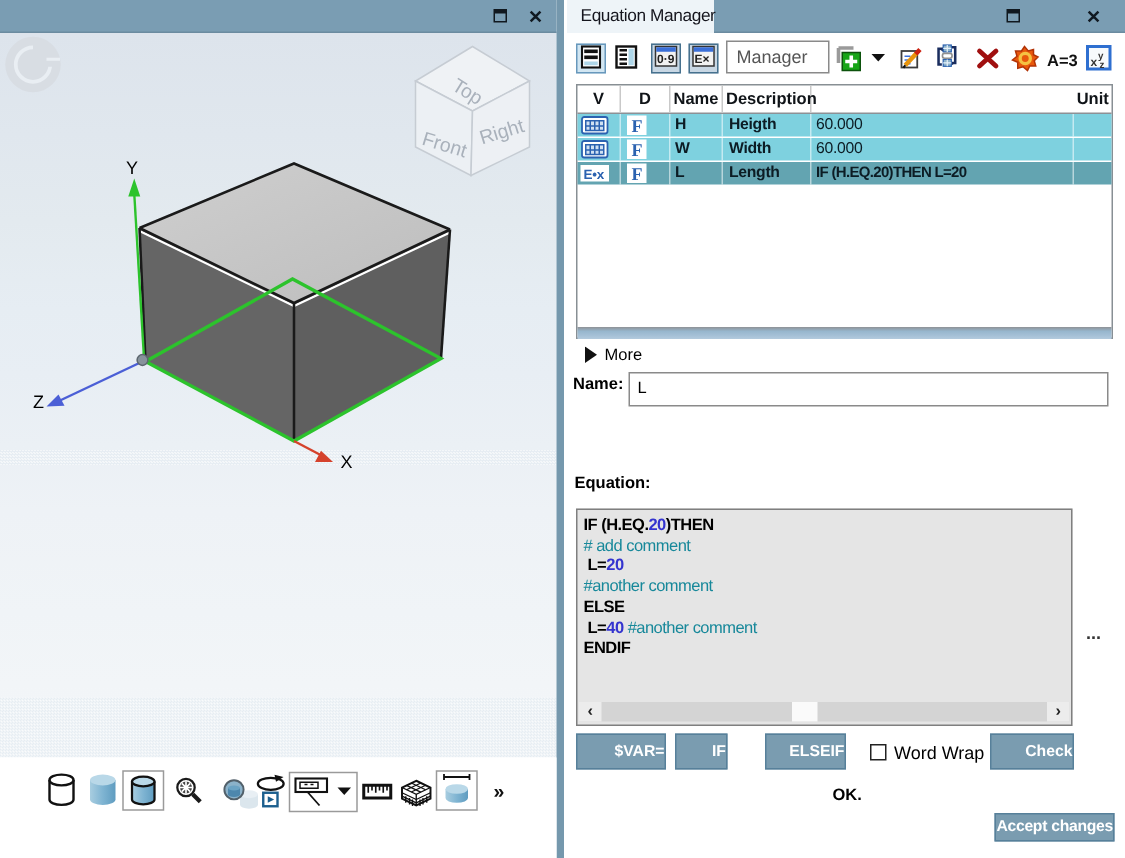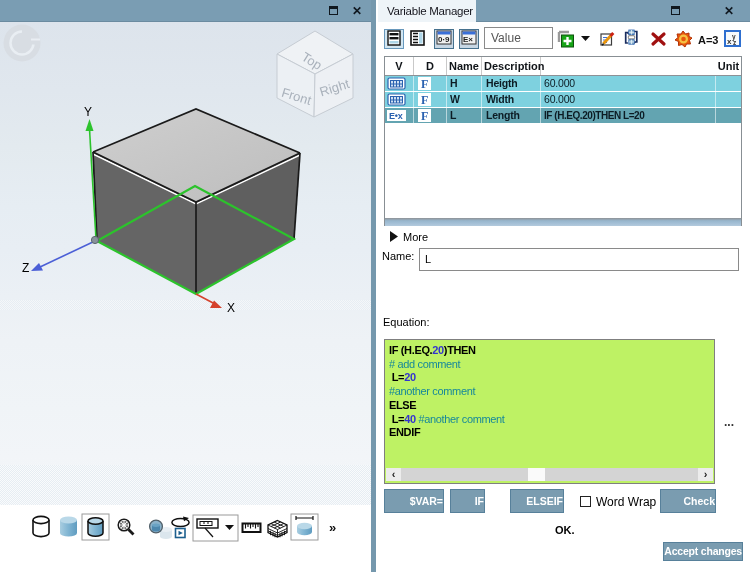--- a/index.html
+++ b/index.html
@@ -31,23 +31,23 @@
 #vtable{position:absolute;left:384px;top:56px;width:358px;height:170px;border:1px solid #888f94;background:#fff;font-size:11px}
 #vtable:before{content:"";position:absolute;left:0;top:18px;width:356px;height:1px;background:#8d9196}
 .hdr{position:absolute;top:0;height:18px;font-weight:bold;color:#101418;line-height:19px;text-align:center;border-right:1px solid #c9c9c9}
 .row{position:absolute;left:0;width:356px;height:15px}
 .r-light{background:#7ed1df}
 .r-dark{background:#63a4b1}
 .cell{position:absolute;top:0;height:15px;line-height:15px;color:#0c1c24;font-size:10.5px;letter-spacing:-.2px;border-right:1px solid rgba(255,255,255,.55)}
 #tstrip{position:absolute;left:385px;top:218px;width:356px;height:8px;background:linear-gradient(180deg,#8f9296 0%,#97b6cd 35%,#a5c0d6 70%,#b3cadd 100%)}
 
 
-.lbl{position:absolute;font-size:11px;font-weight:normal;color:#000}
+.lbl{position:absolute;font-size:11px;font-weight:bold;color:#000}
 .steelbtn{position:absolute;height:24px;background:#7a9cb0;border:1px solid #57809a;color:#fff;font-size:10.5px;font-weight:bold;text-align:right}
-#eqbox{position:absolute;left:384px;top:339px;width:331px;height:145px;border:1px solid #7f7f7f;background:#bef264;font-size:11px;letter-spacing:-.35px;font-weight:bold;color:#000;line-height:13.7px}
+#eqbox{position:absolute;left:384px;top:339px;width:331px;height:145px;border:1px solid #7f7f7f;background:#e5e5e5;font-size:11px;letter-spacing:-.35px;font-weight:bold;color:#000;line-height:13.7px}
 .cmt{color:#17889a;font-weight:normal}
 .num{color:#3434cf}
 </style>
 </head>
 <body>
 <div id="page">
 
  <div class="tbar" style="left:0;width:371px"></div>
  <div class="abs" style="left:329px;top:6px;width:9px;height:9px;border:1.5px solid #10181f;border-top:3px solid #10181f"></div>
  <div class="wbtn" style="left:349px;width:16px;font-size:12px;font-weight:bold">✕</div>
@@ -196,21 +196,21 @@
     <path d="M 297 21 v 6 a 7.5 3.2 0 0 0 15 0 v -6" fill="url(#cyl)"></path>
     <ellipse cx="304.5" cy="21" rx="7.5" ry="3.2" fill="#b9d8e8"></ellipse>
    </g>
 
    <text x="329" y="27" font-size="13" font-weight="bold" fill="#111">»</text>
   </svg>
  </div>
 
  <div id="rpanel"></div>
  <div class="tbar" style="left:378px;width:372px"></div>
- <div class="tab" style="left:378px;width:98px;padding-left:9px">Variable Manager</div>
+ <div class="tab" style="left:378px;width:98px;padding-left:9px">Equation Manager</div>
  <div class="abs" style="left:671px;top:6px;width:9px;height:9px;border:1.5px solid #10181f;border-top:3px solid #10181f"></div>
  <div class="wbtn" style="left:721px;width:16px;font-size:12px;font-weight:bold">✕</div>
 
  <div class="tb pressed" style="left:384px"></div>
  <div class="tb framed" style="left:434px"></div>
  <div class="tb framed" style="left:459px"></div>
  <svg class="abs" style="left:384px;top:27px" width="360" height="26" viewBox="0 0 360 26">
 
   <g transform="translate(4,4)">
    <rect x="0" y="0" width="12" height="14" fill="#fff" stroke="#111" stroke-width="1.4"></rect>
@@ -278,21 +278,21 @@
   <text x="314" y="17" font-size="11" font-weight="bold" fill="#111">A=3</text>
 
   <g transform="translate(341,4)">
    <rect x="0" y="0" width="15" height="15" fill="#f7fafc" stroke="#2e6fd0" stroke-width="2"></rect>
    <text x="2" y="13" font-size="8" font-weight="bold" fill="#333">x</text>
    <text x="7" y="8" font-size="6.5" font-weight="bold" fill="#333">y</text>
    <text x="8" y="14" font-size="6.5" font-weight="bold" fill="#333">z</text>
   </g>
  </svg>
 
- <div class="abs" style="left:484px;top:27px;width:69px;height:22px;border:1px solid #8a8a8a;background:#fff;font-size:12px;color:#555;line-height:20px;padding-left:6px">Value</div>
+ <div class="abs" style="left:484px;top:27px;width:69px;height:22px;border:1px solid #8a8a8a;background:#fff;font-size:12px;color:#555;line-height:20px;padding-left:6px">Manager</div>
 
  <div id="vtable">
   <div class="hdr" style="left:0;width:29px">V</div>
   <div class="hdr" style="left:29px;width:33px">D</div>
   <div class="hdr" style="left:62px;width:35px;text-align:left;padding-left:2px">Name</div>
   <div class="hdr" style="left:97px;width:59px;text-align:left;padding-left:2px">Description</div>
   <div class="hdr" style="left:331px;width:25px;border-right:none">Unit</div>
 
   <div class="row r-light" style="top:19px">
    <div class="cell" style="left:0;width:29px"><svg width="22" height="15">

